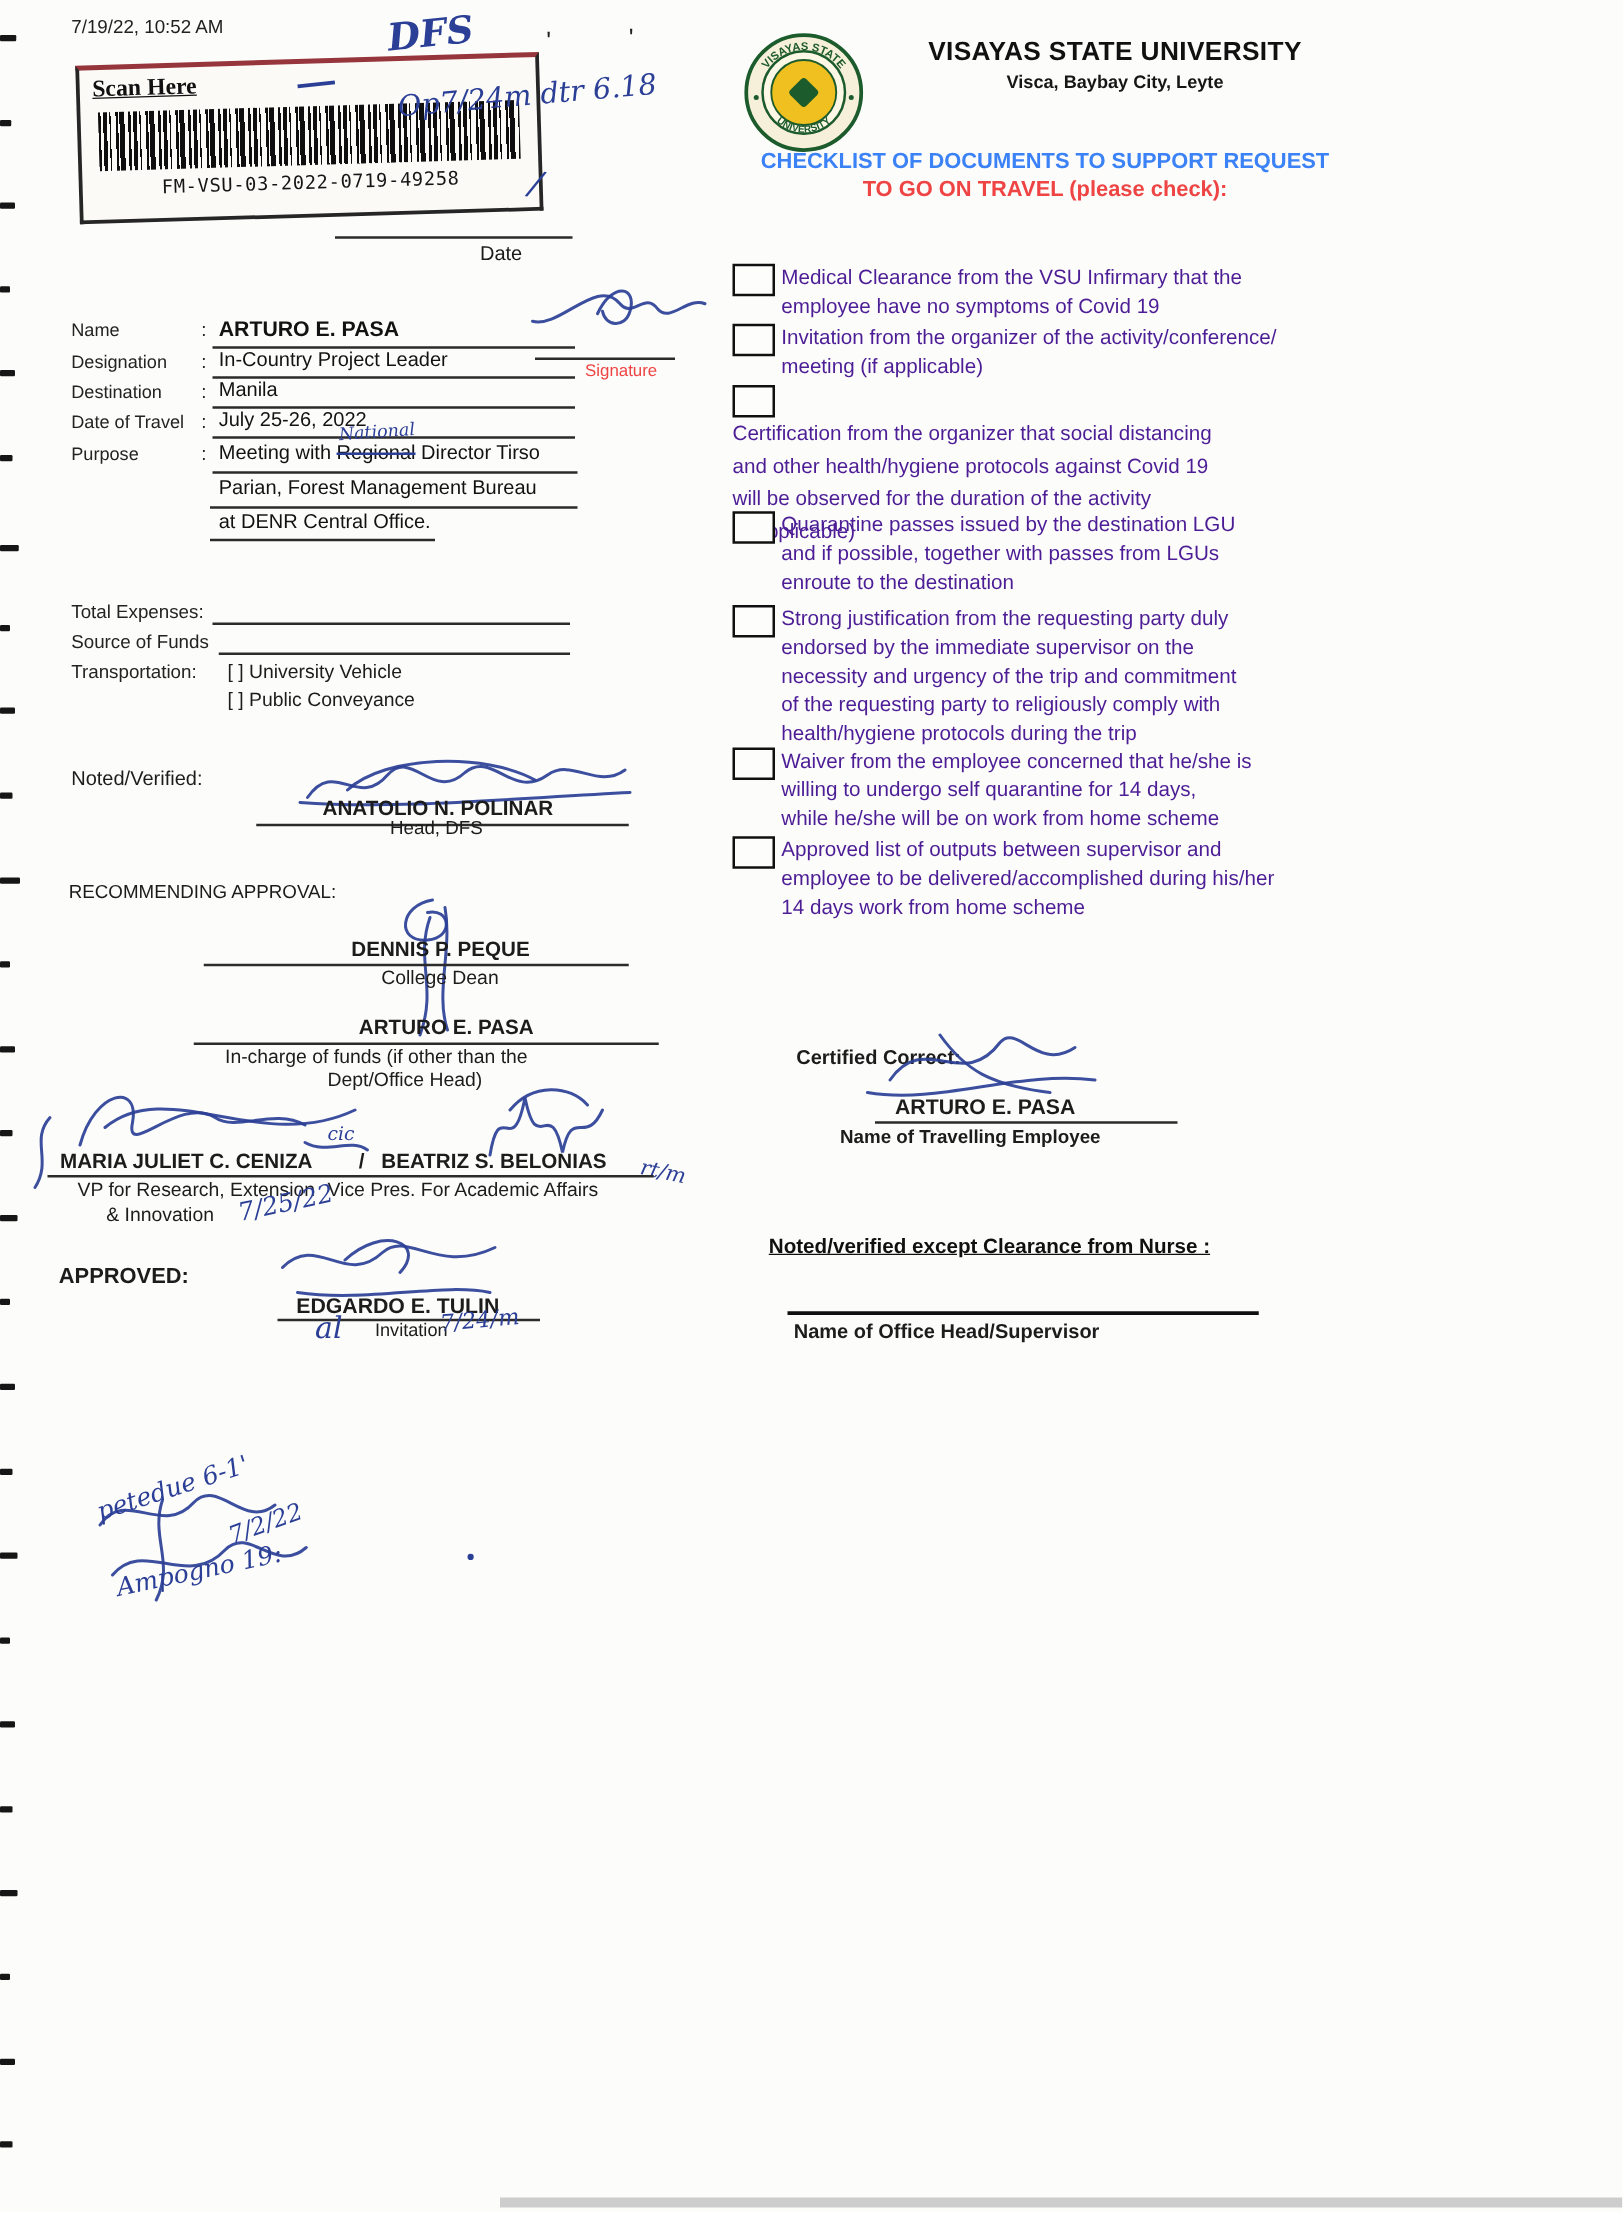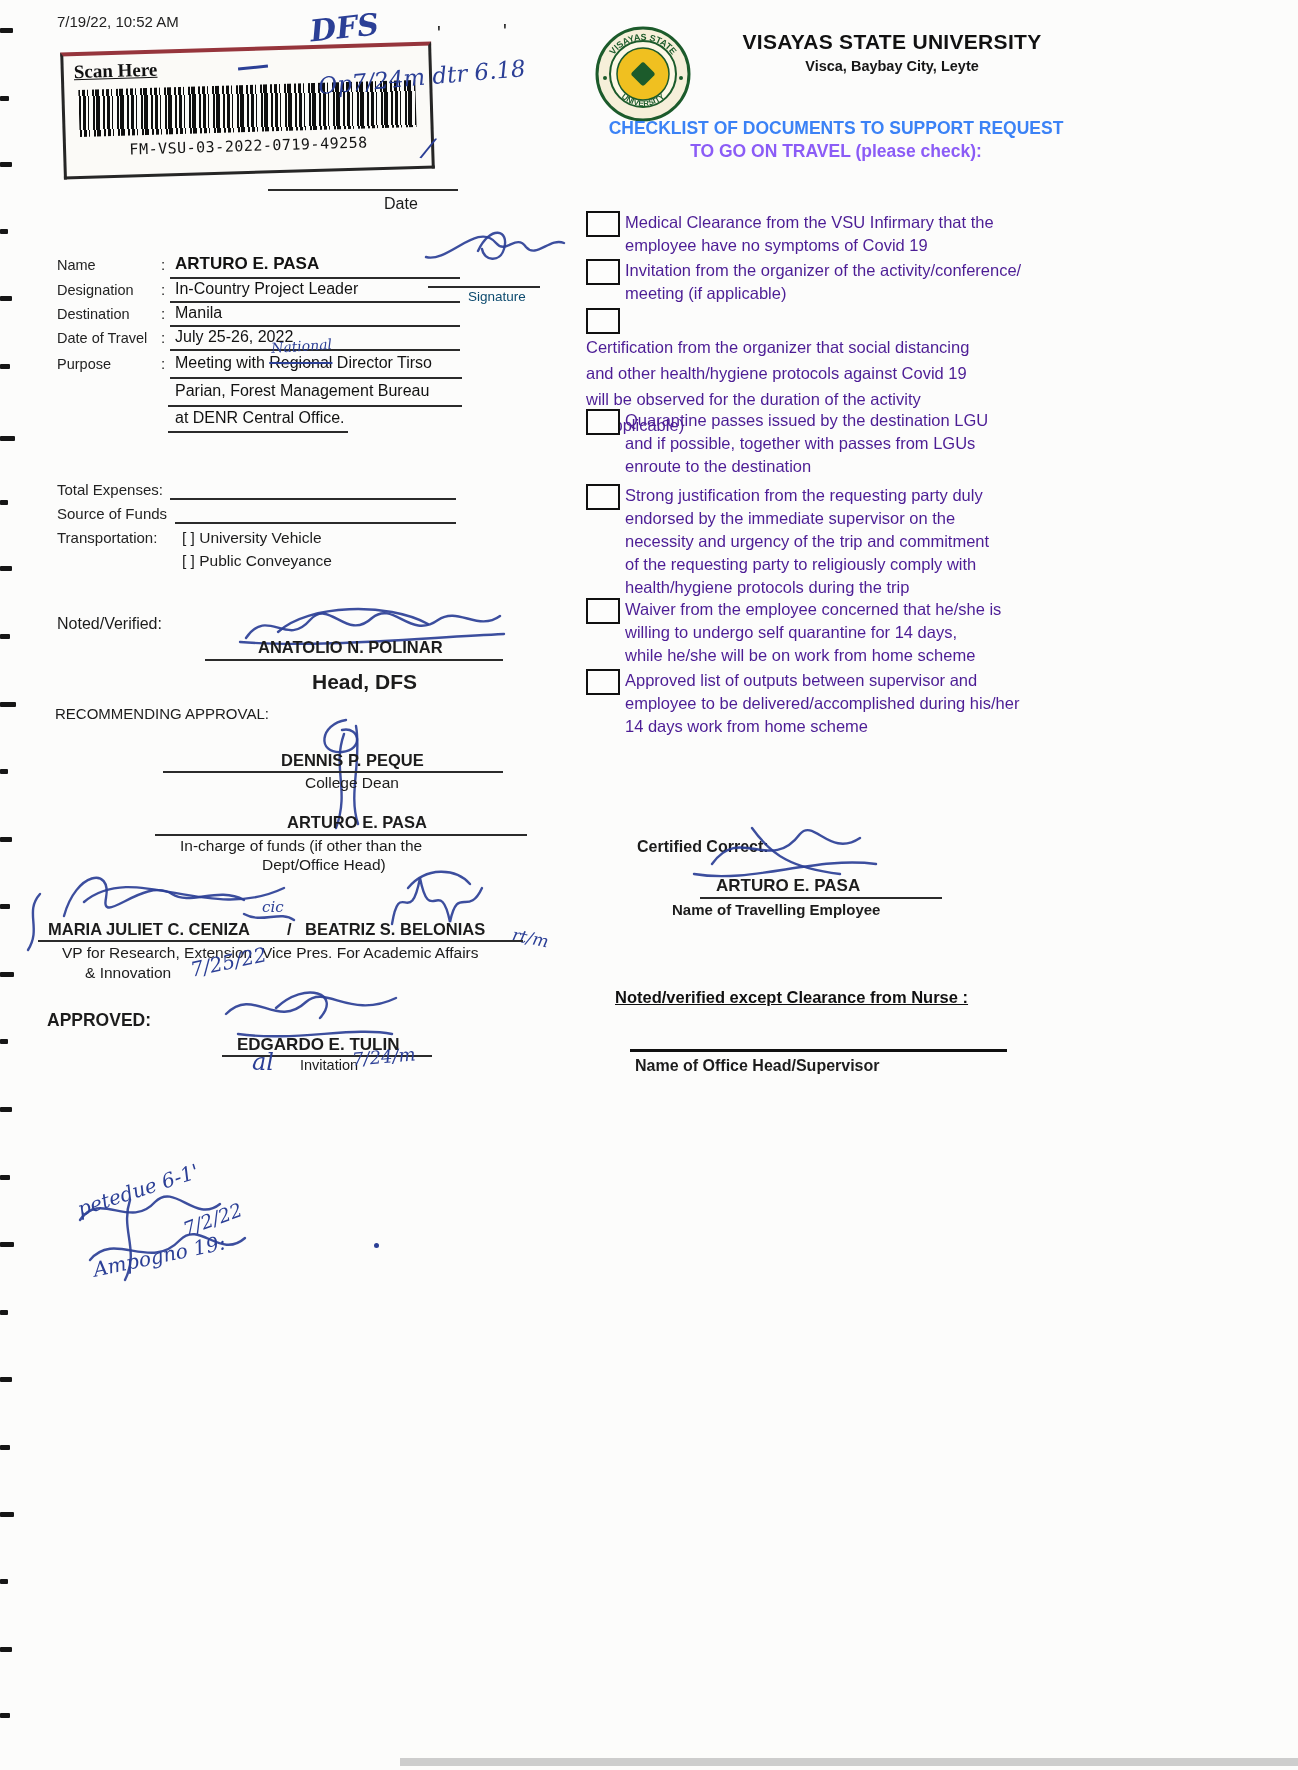--- a/index.html
+++ b/index.html
@@ -81,21 +81,21 @@
   <div class="colon" style="top:305px;">:</div>
   <div class="val" style="top:304px;">Manila</div>
   <div class="uline" style="left:170px;top:325px;width:290px;"></div>
 
   <div class="lbl" style="top:330px;">Date of Travel</div>
   <div class="colon" style="top:329px;">:</div>
   <div class="val" style="top:328px;">July 25-26, 2022</div>
   <div class="uline" style="left:170px;top:349px;width:290px;"></div>
 
   <div class="uline" style="left:428px;top:286px;width:112px;"></div>
-  <div class="abs" style="left:468px;top:289px;font-size:13.5px;color:#0c4a6e;">Signature</div>
+  <div class="abs" style="left:468px;top:289px;font-size:13.5px;color:#ef4444;">Signature</div>
   <svg class="sig" style="left:418px;top:213px;" width="150" height="64">
     <path d="M8 44 C 30 50, 60 8, 78 30 C 88 42, 98 20, 108 34 C 118 46, 132 24, 146 30"></path>
     <path d="M60 38 C 72 12, 92 16, 86 36 C 82 50, 66 48, 64 36"></path>
   </svg>
 
   <div class="lbl" style="top:356px;">Purpose</div>
   <div class="colon" style="top:355px;">:</div>
   <div class="val" style="top:354px;">
     <span>Meeting with </span><span class="struck-wrap"><span class="struck">Regional</span><span class="hand-above">National</span></span><span> Director Tirso</span>
   </div>
@@ -114,21 +114,21 @@
   <div class="abs" style="left:182px;top:552px;font-size:15.5px;">[ ] Public Conveyance</div>
 
   <div class="abs" style="left:57px;top:615px;font-size:16px;">Noted/Verified:</div>
   <svg class="sig" style="left:238px;top:598px;" width="270" height="58">
     <path d="M8 40 C 30 8, 48 50, 72 22 C 92 0, 108 44, 134 20 C 156 2, 172 42, 200 22 C 220 8, 240 34, 262 18"></path>
     <path d="M40 34 C 70 6, 150 4, 190 26"></path>
     <path d="M2 44 C 80 50, 180 40, 266 36"></path>
   </svg>
   <div class="abs b" style="left:258px;top:638px;font-size:16.5px;">ANATOLIO N. POLINAR</div>
   <div class="uline" style="left:205px;top:659px;width:298px;"></div>
-  <div class="abs" style="left:312px;top:670px;font-size:21px;font-weight:bold;">Head, DFS</div>
+  <div class="abs" style="left:312px;top:654px;font-size:15px;">Head, DFS</div>
 
   <div class="abs" style="left:55px;top:705px;font-size:15px;">RECOMMENDING APPROVAL:</div>
   <svg class="sig" style="left:298px;top:710px;" width="92" height="122">
     <path d="M48 10 C 22 14, 18 44, 44 42 C 66 40, 62 16, 44 20"></path>
     <path d="M46 24 C 34 58, 52 80, 38 118"></path>
     <path d="M58 16 C 64 50, 50 84, 60 114"></path>
   </svg>
   <div class="abs b" style="left:281px;top:751px;font-size:16.5px;">DENNIS P. PEQUE</div>
   <div class="uline" style="left:163px;top:771px;width:340px;"></div>
   <div class="abs" style="left:305px;top:774px;font-size:15.5px;">College Dean</div>
@@ -188,21 +188,21 @@
     <text font-size="9" fill="#1c5b2b" font-weight="bold" font-family="Liberation Sans, sans-serif">
       <textPath href="#arcTop" startOffset="50%" text-anchor="middle">VISAYAS STATE</textPath>
     </text>
     <text font-size="8" fill="#1c5b2b" font-weight="bold" font-family="Liberation Sans, sans-serif">
       <textPath href="#arcBot" startOffset="50%" text-anchor="middle">UNIVERSITY</textPath>
     </text>
   </svg>
   <div class="abs b" style="left:712px;top:30px;width:360px;text-align:center;font-size:21px;letter-spacing:.3px;color:#111;">VISAYAS STATE UNIVERSITY</div>
   <div class="abs b" style="left:712px;top:58px;width:360px;text-align:center;font-size:14.5px;color:#161616;">Visca, Baybay City, Leyte</div>
   <div class="abs b" style="left:586px;top:118px;width:500px;text-align:center;font-size:17.5px;color:#3b82f6;">CHECKLIST OF DOCUMENTS TO SUPPORT REQUEST</div>
-  <div class="abs b" style="left:586px;top:141px;width:500px;text-align:center;font-size:17.5px;color:#8b5cf6;">TO GO ON TRAVEL (please check):</div>
+  <div class="abs b" style="left:586px;top:141px;width:500px;text-align:center;font-size:17.5px;color:#ef4444;">TO GO ON TRAVEL (please check):</div>
 
   <div class="chk-item" style="top:211px;">
     <span class="chk-box"></span>
     <span class="chk-text">Medical Clearance from the VSU Infirmary that the
 employee have no symptoms of Covid 19</span>
   </div>
   <div class="chk-item" style="top:259px;">
     <span class="chk-box"></span>
     <span class="chk-text">Invitation from the organizer of the activity/conference/
 meeting (if applicable)</span>

